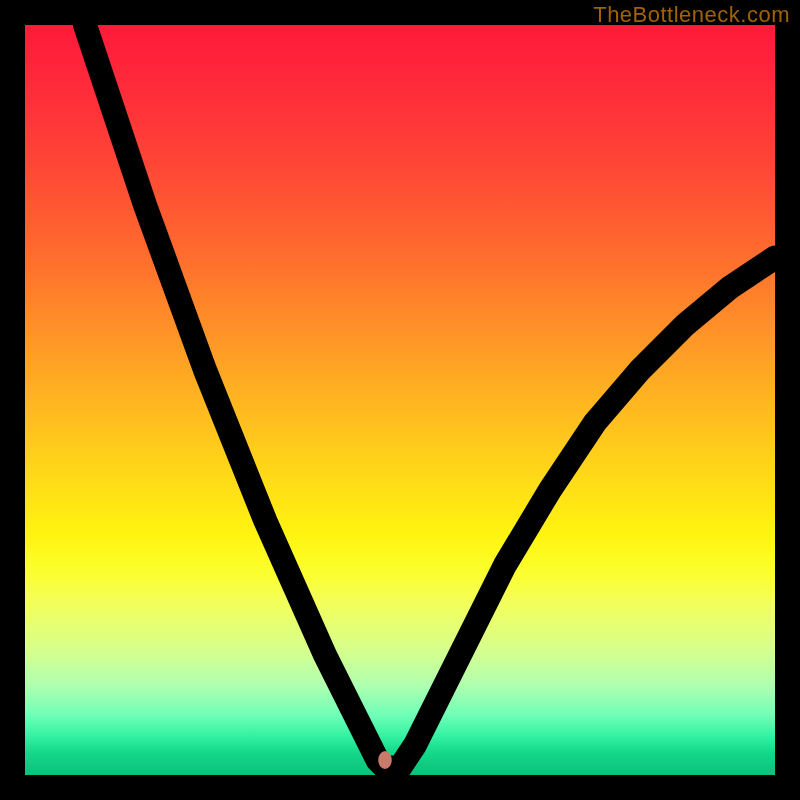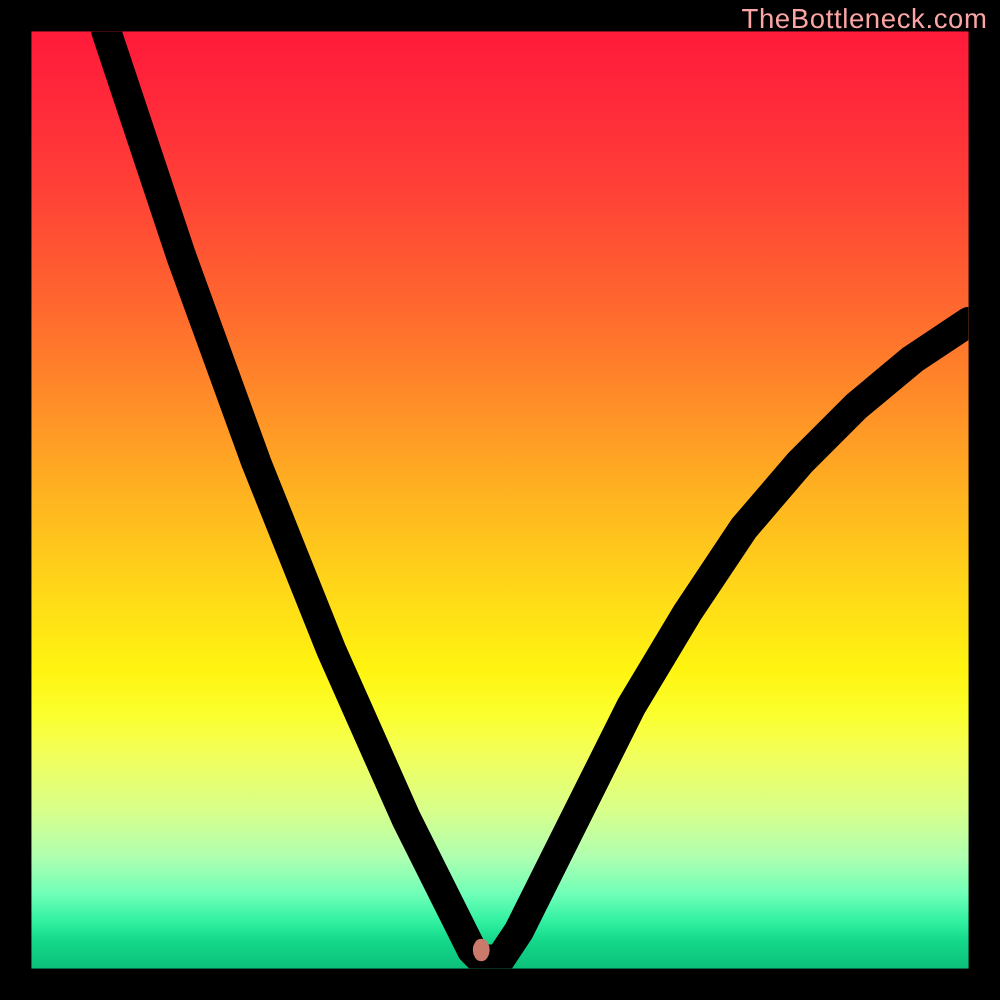--- a/index.html
+++ b/index.html
@@ -14,21 +14,21 @@
   .frame {
     position: relative;
     width: 800px;
     height: 800px;
     background: #000;
   }
   .watermark {
     position: absolute;
     top: 2px;
     right: 10px;
-    color: #fca5a5;
+    color: #a16207;
     font-size: 22px;
     font-weight: 500;
     letter-spacing: 0.5px;
     z-index: 5;
   }
   .plot {
     position: absolute;
     left: 25px;
     top: 25px;
     width: 750px;

